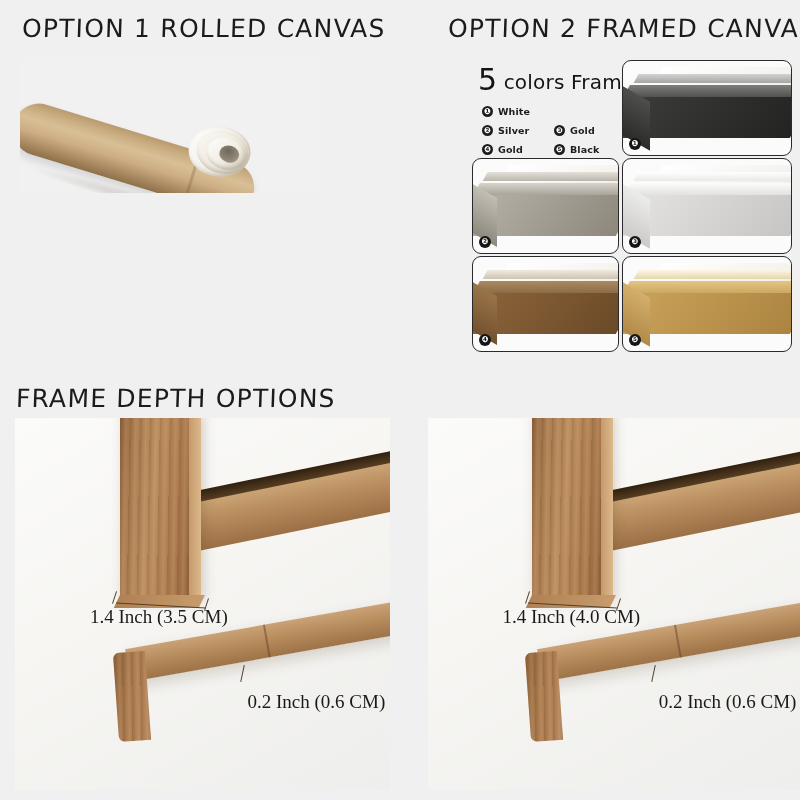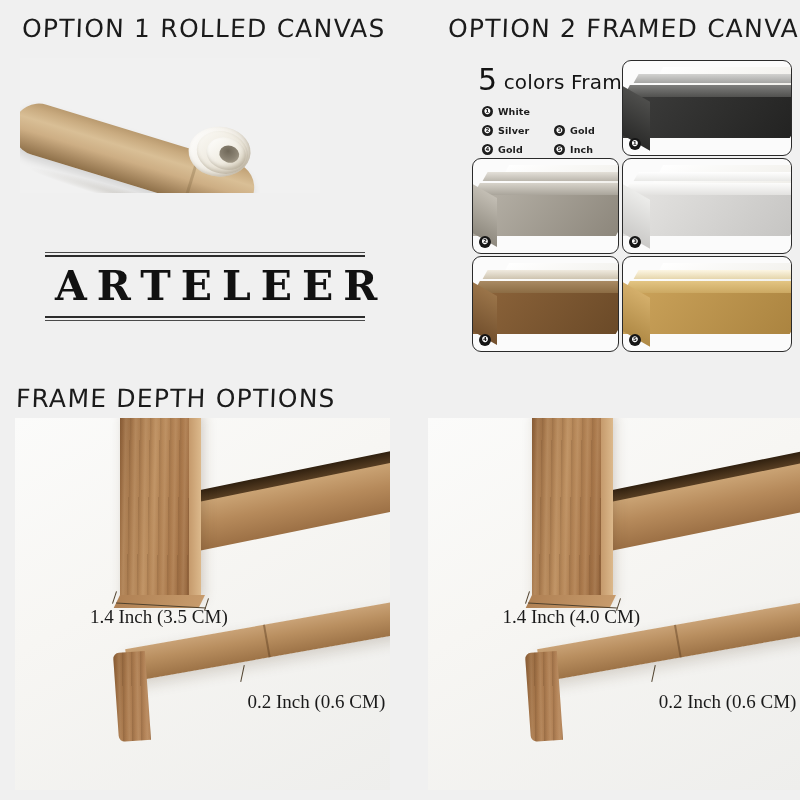--- a/index.html
+++ b/index.html
@@ -224,33 +224,20 @@
     <div class="tube-shadow"></div>
     <div class="tube"></div>
     <div class="tube-end">
       <div class="roll-paper rp1"></div>
       <div class="roll-paper rp2"></div>
       <div class="roll-paper rp3"></div>
       <div class="rp-hole"></div>
     </div>
   </div>
 
-  <div class="brand">
-    <div class="brand-rule">
-      <div class="r-thin"></div>
-        <div class="r-gap"></div>
-        <div class="r-thick"></div>
-    </div>
-    <div class="brand-name">ARTELEER</div>
-    <div class="brand-rule">
-      <div class="r-thick"></div>
-        <div class="r-gap"></div>
-        <div class="r-thin"></div>
-    </div>
-  </div>
 
   <div class="framing">
 
     <div class="framing-title">
       <span class="big">5</span><span class="rest"> colors Framing</span>
     </div>
 
     <div class="legend">
       <div class="legend-row">
         <div class="legend-item">
@@ -268,21 +255,21 @@
           <span class="legend-label">Gold</span>
         </div>
       </div>
       <div class="legend-row">
         <div class="legend-item">
           <span class="bullet">❹</span>
           <span class="legend-label">Gold</span>
         </div>
         <div class="legend-item">
           <span class="bullet">❺</span>
-          <span class="legend-label">Inch</span>
+          <span class="legend-label">Black</span>
         </div>
       </div>
     </div>
 
     <div class="card" style="left:152px;top:2px;width:168px;height:94px;">
       <div class="fc">
         <div class="canvas"></div>
         <div class="lip" style="background:linear-gradient(to bottom,#cfcfcd,#9e9e9c);"></div>
         <div class="top" style="background:linear-gradient(to bottom,#7e7e7c,#4a4a48);"></div>
         <div class="face" style="background:linear-gradient(105deg,#3b3b3a,#232322);"></div>

